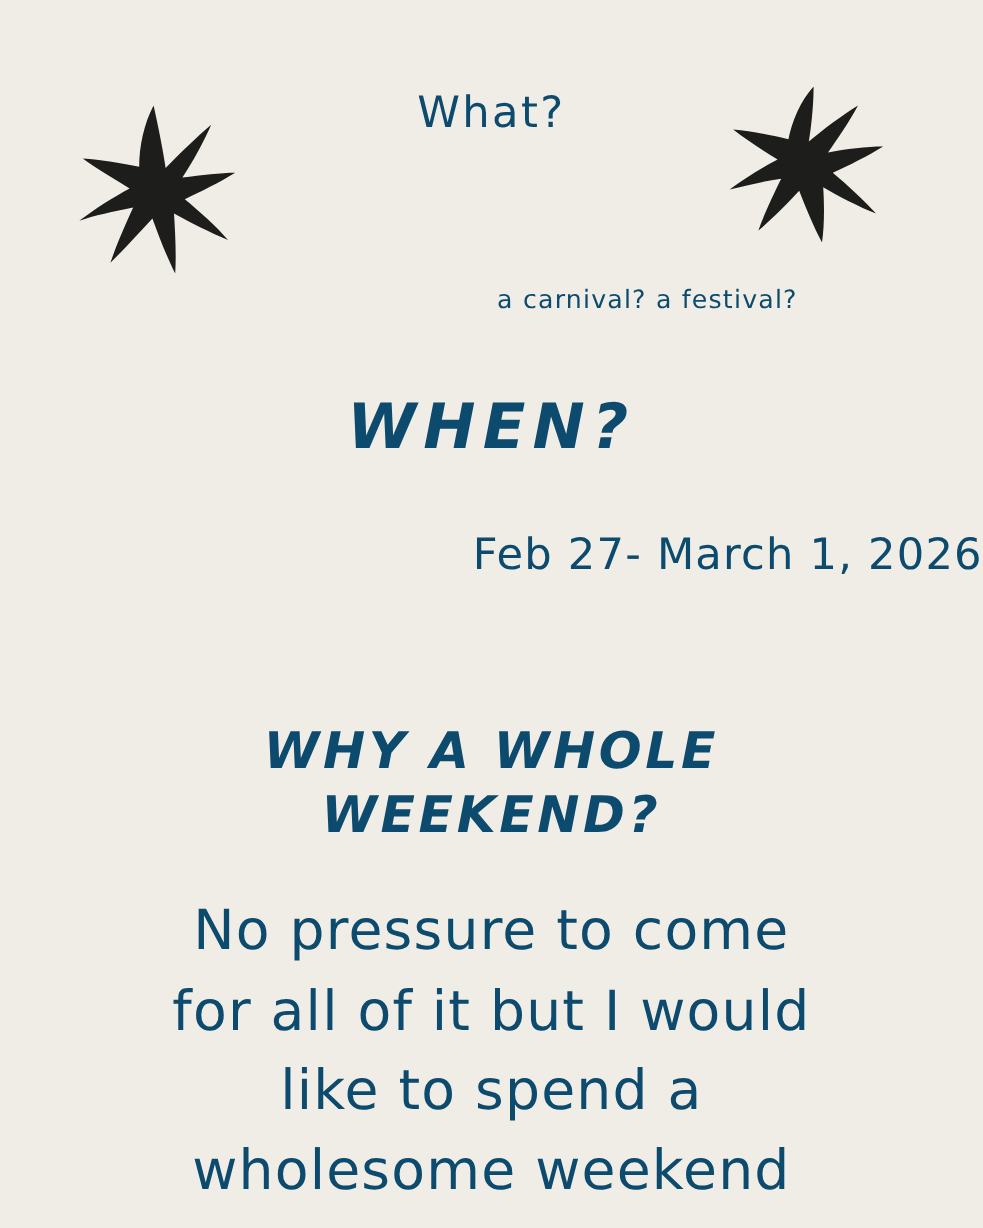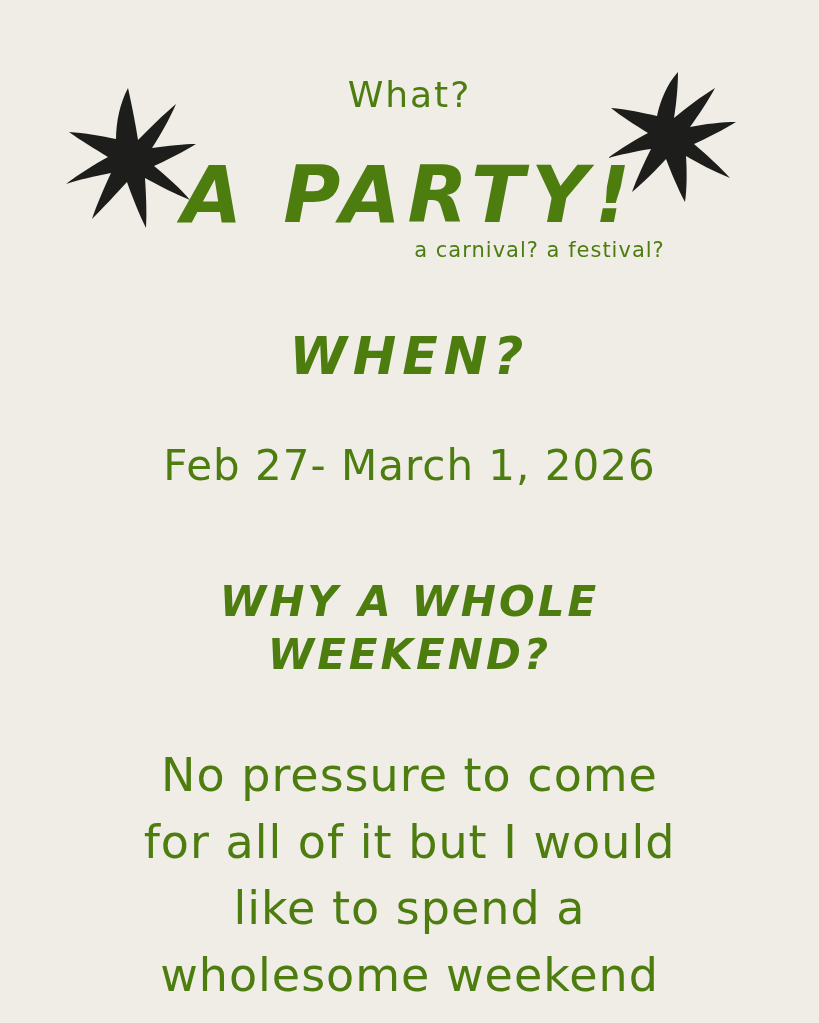--- a/index.html
+++ b/index.html
@@ -11,21 +11,21 @@
     height: 1023px;
     background: #f0ede6;
     font-family: "DejaVu Sans", sans-serif;
     overflow: hidden;
   }
   .poster {
     position: relative;
     width: 819px;
     height: 1023px;
     background: #f0ede6;
-    color: #4d7c0f;
+    color: #0c4a6e;
   }
 
   
   .star {
     position: absolute;
     pointer-events: none;
   }
   .star-left {
     left: 66px;
     top: 88px;
@@ -74,27 +74,28 @@
   .when-label {
     top: 326px;
     font-size: 52px;
     font-weight: 700;
     font-style: italic;
     letter-spacing: 6px;
   }
 
   .when-date {
     top: 440px;
-    font-size: 42px;
+    font-size: 36px;
     line-height: 1.25;
     letter-spacing: 1px;
+    text-align: right;
   }
 
   .why-label {
-    top: 576px;
+    top: 600px;
     font-size: 42px;
     font-weight: 700;
     font-style: italic;
     letter-spacing: 3px;
     line-height: 1.25;
     padding: 0 110px;
     width: auto;
   }
 
   .why-body {
@@ -128,21 +129,20 @@
                C97 52 114 50 128 50 C115 58 99 66 86 72 C98 82 112 95 122 106
                C107 100 90 91 78 84 C79 99 79 117 77 130 C70 117 63 100 58 87
                C48 98 35 111 24 120 C29 106 37 89 43 77 C28 79 12 83 0 86
                C12 77 28 67 40 61 C27 53 13 44 3 36 C18 37 36 41 49 44
                C52 29 59 12 70 0 Z" fill="#1d1d1b"></path>
     </svg>
   </div>
 
   <div class="block what-label">What?</div>
 
-  <div class="block party-title">A PARTY!</div>
 
   <div class="block subtitle">a carnival? a festival?</div>
 
   <div class="block when-label">WHEN?</div>
 
   <div class="block when-date">Feb 27- March 1, 2026</div>
 
   <div class="block why-label">WHY A WHOLE WEEKEND?</div>
 
   <div class="block why-body">No pressure to come for all of it but I would like to spend a wholesome weekend with you!</div>

